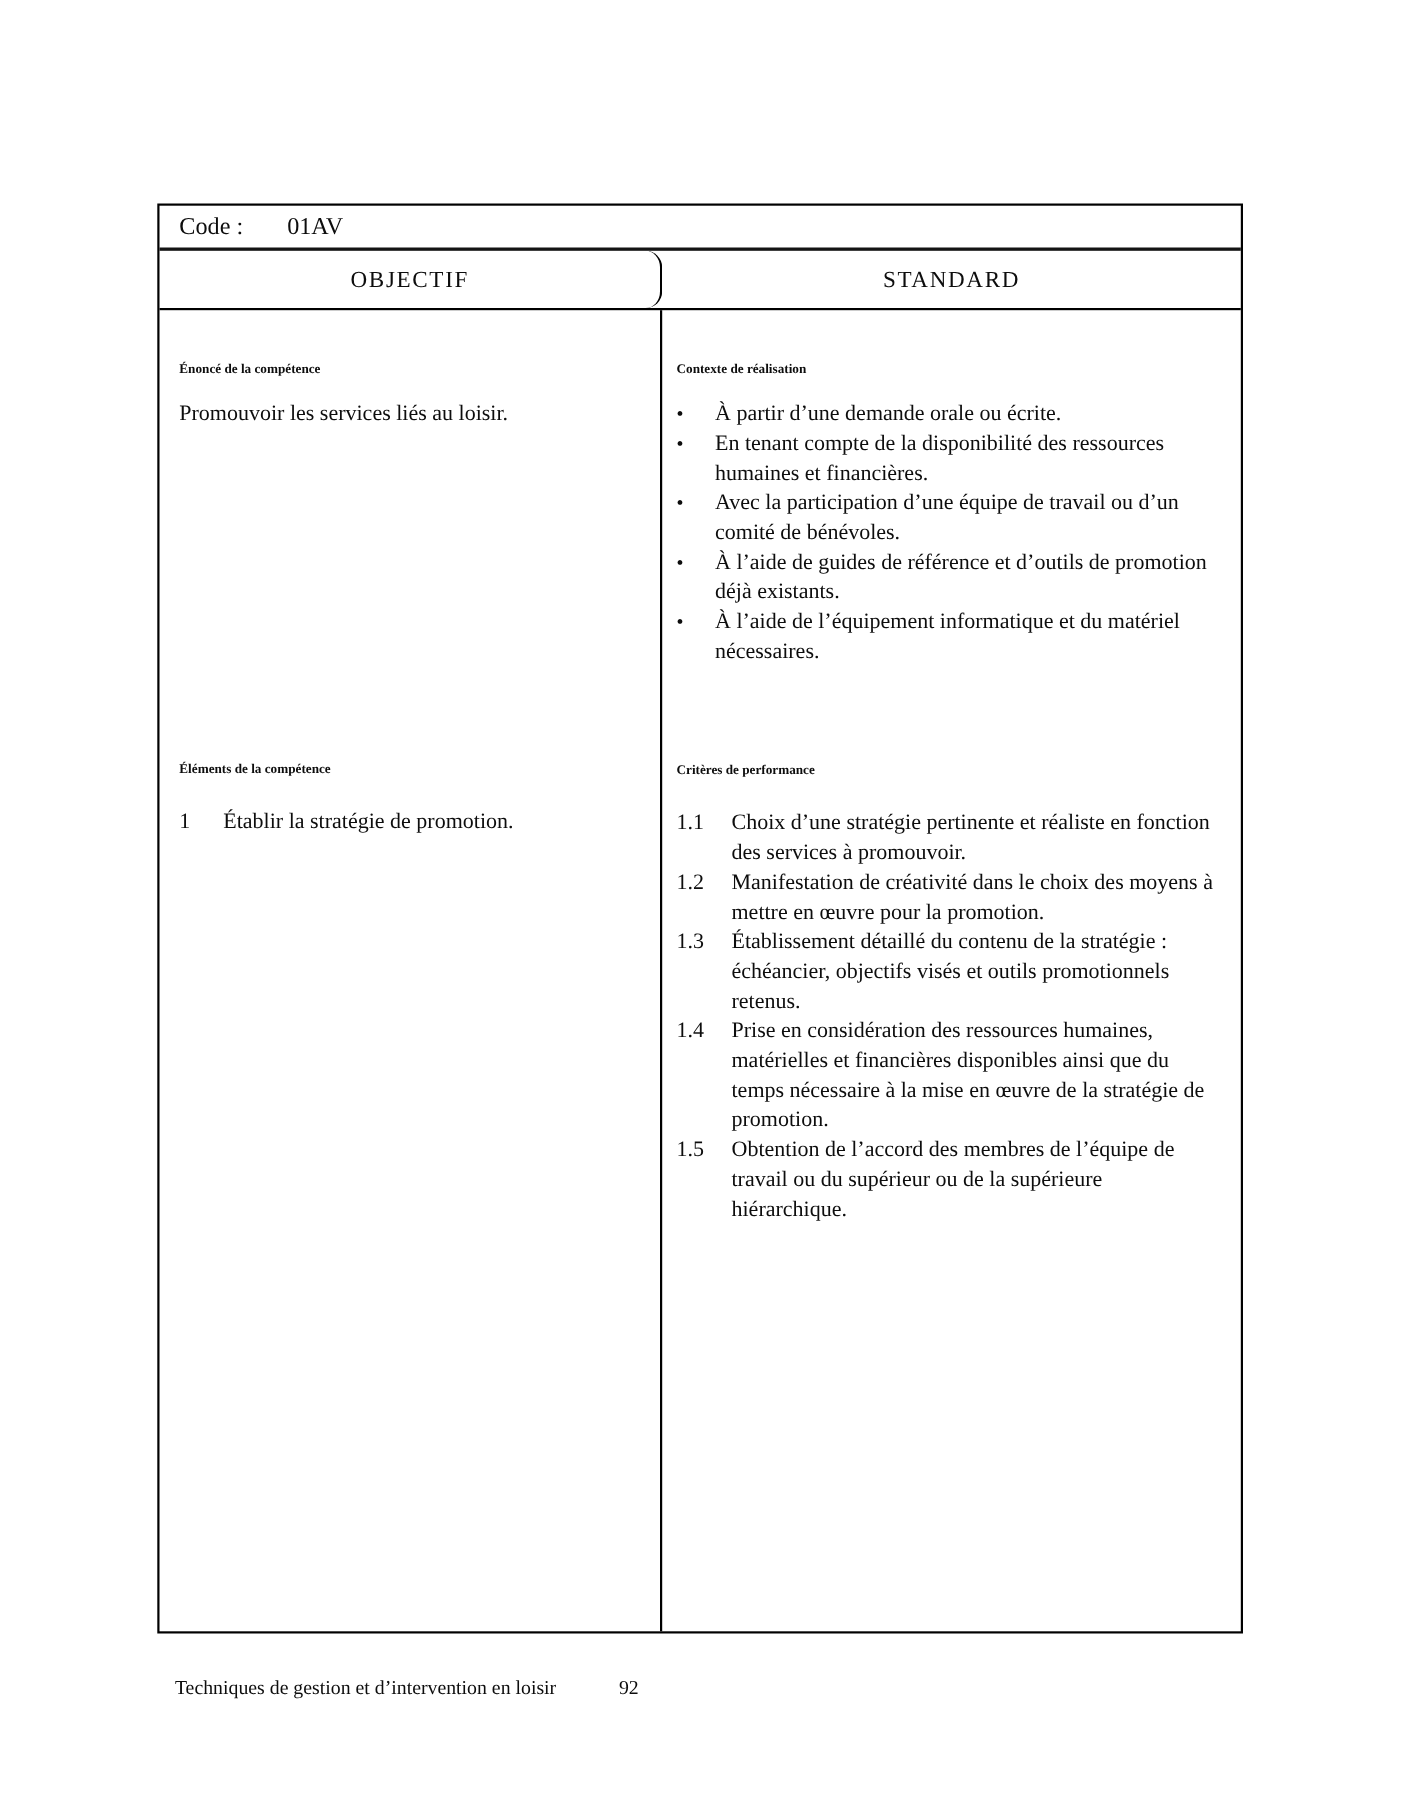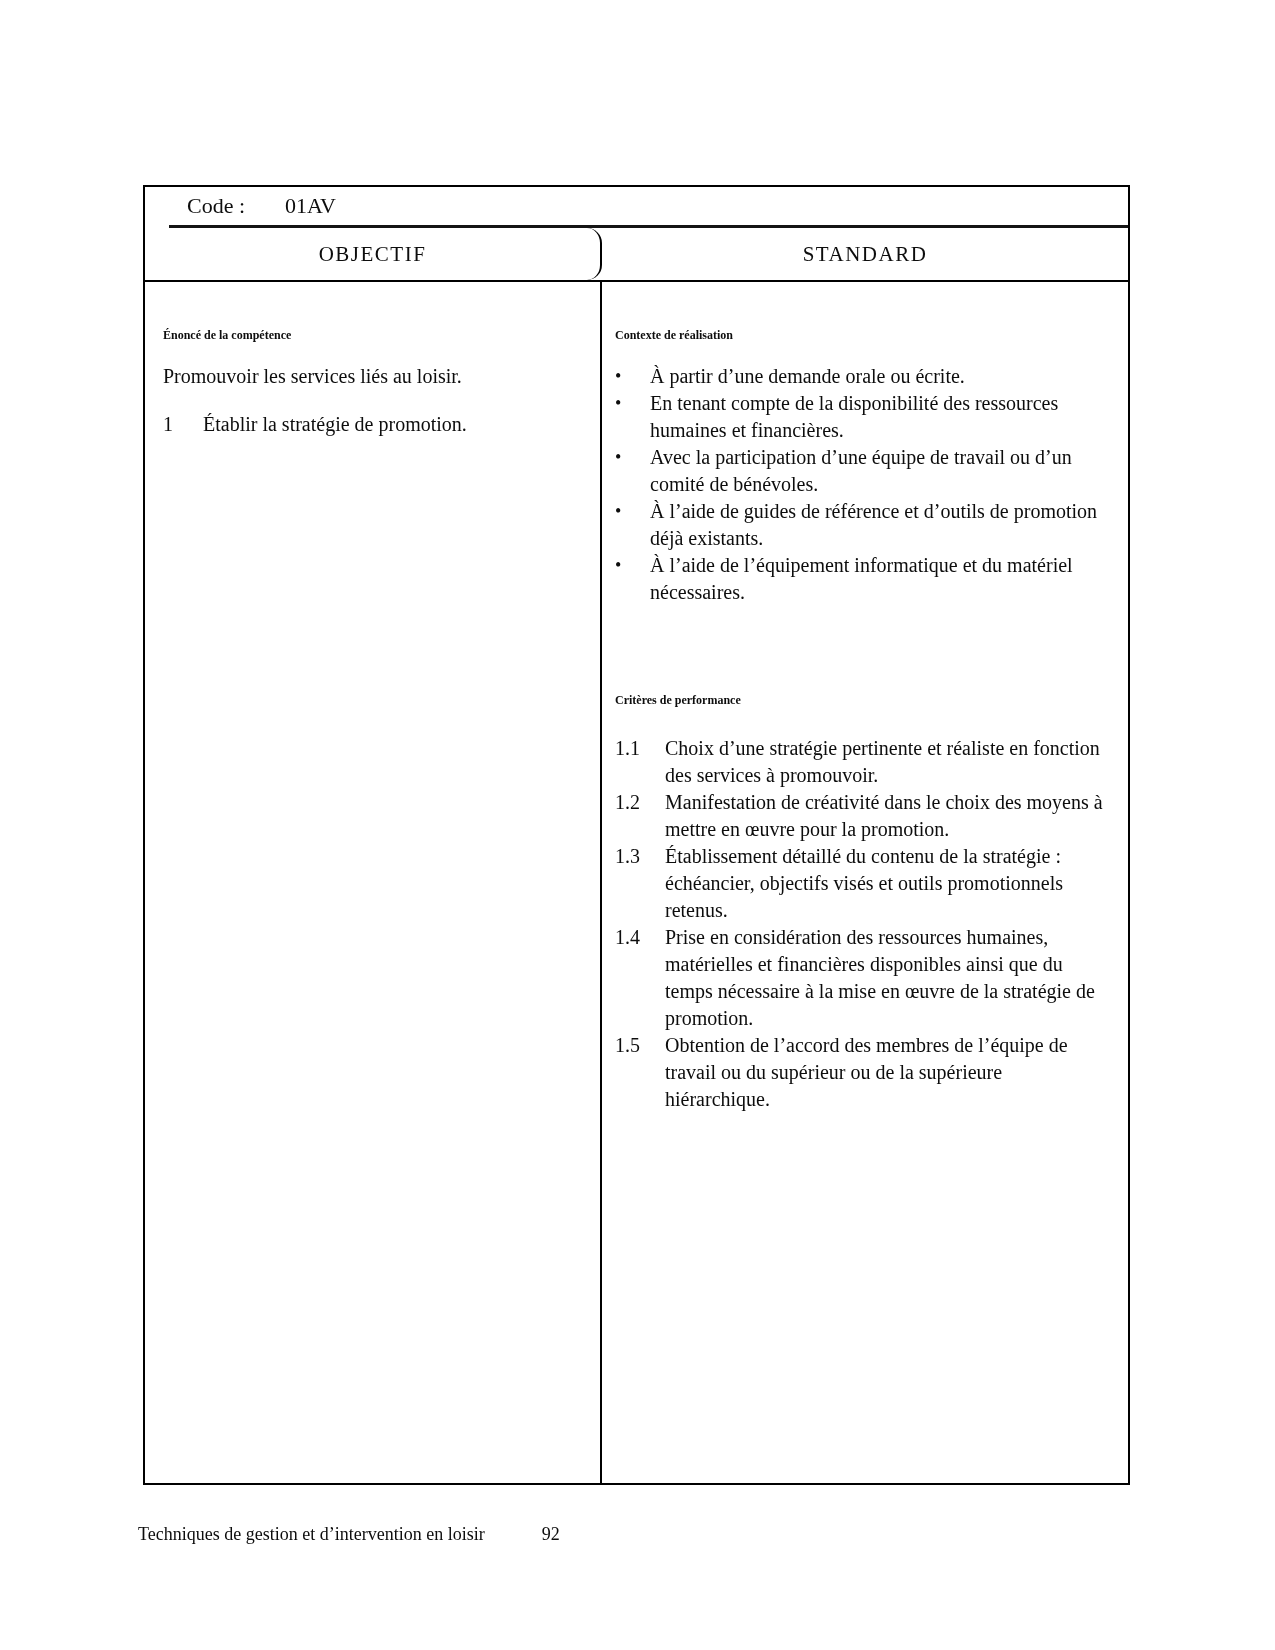--- a/index.html
+++ b/index.html
@@ -27,21 +27,20 @@
     background: #fff;
   }
   .code-row {
     flex: 0 0 41px;
     border-bottom: 3px solid #141414;
     display: flex;
     align-items: center;
     padding-left: 18px;
     font-size: 22px;
     box-sizing: border-box;
-    margin-left: 24px;
   }
   .code-value { margin-left: 40px; }
   .header-row {
     flex: 0 0 54px;
     border-bottom: 2px solid #000;
     display: flex;
     box-sizing: border-box;
   }
   .header-cell {
     display: flex;
@@ -91,21 +90,21 @@
   .bullet-list { margin-top: 14px; }
   .bullet-item { display: flex; }
   .bullet-item .marker { width: 35px; flex: none; font-size: 18px; }
   .criteres-heading { margin-top: 81px; }
   .criteres-list { margin-top: 21px; }
   .critere-item { display: flex; }
   .critere-item .num { width: 50px; flex: none; }
   .item-text { flex: 1; }
   .page-footer {
     position: absolute;
-    left: 138px;
+    left: 159px;
     top: 1524px;
     font-size: 18px;
     display: flex;
     align-items: baseline;
   }
   .page-footer .page-num { margin-left: 57px; }
 </style>
 </head>
 <body>
 
@@ -120,20 +119,21 @@
     <div class="header-cell left">OBJECTIF</div>
     <div class="header-cell right">STANDARD</div>
   </div>
 
   <div class="body-row">
 
     <div class="body-col left">
       <p class="sec-heading">Énoncé de la compétence</p>
       <p class="enonce-text">Promouvoir les services liés au loisir.</p>
 
+      <p class="sec-heading elements-heading">Éléments de la compétence</p>
       <ul class="list elements-list">
         <li class="element-item">
           <span class="num">1</span>
           <span class="item-text">Établir la stratégie de promotion.</span>
         </li>
       </ul>
     </div>
 
     <div class="body-col right">
       <p class="sec-heading">Contexte de réalisation</p>

